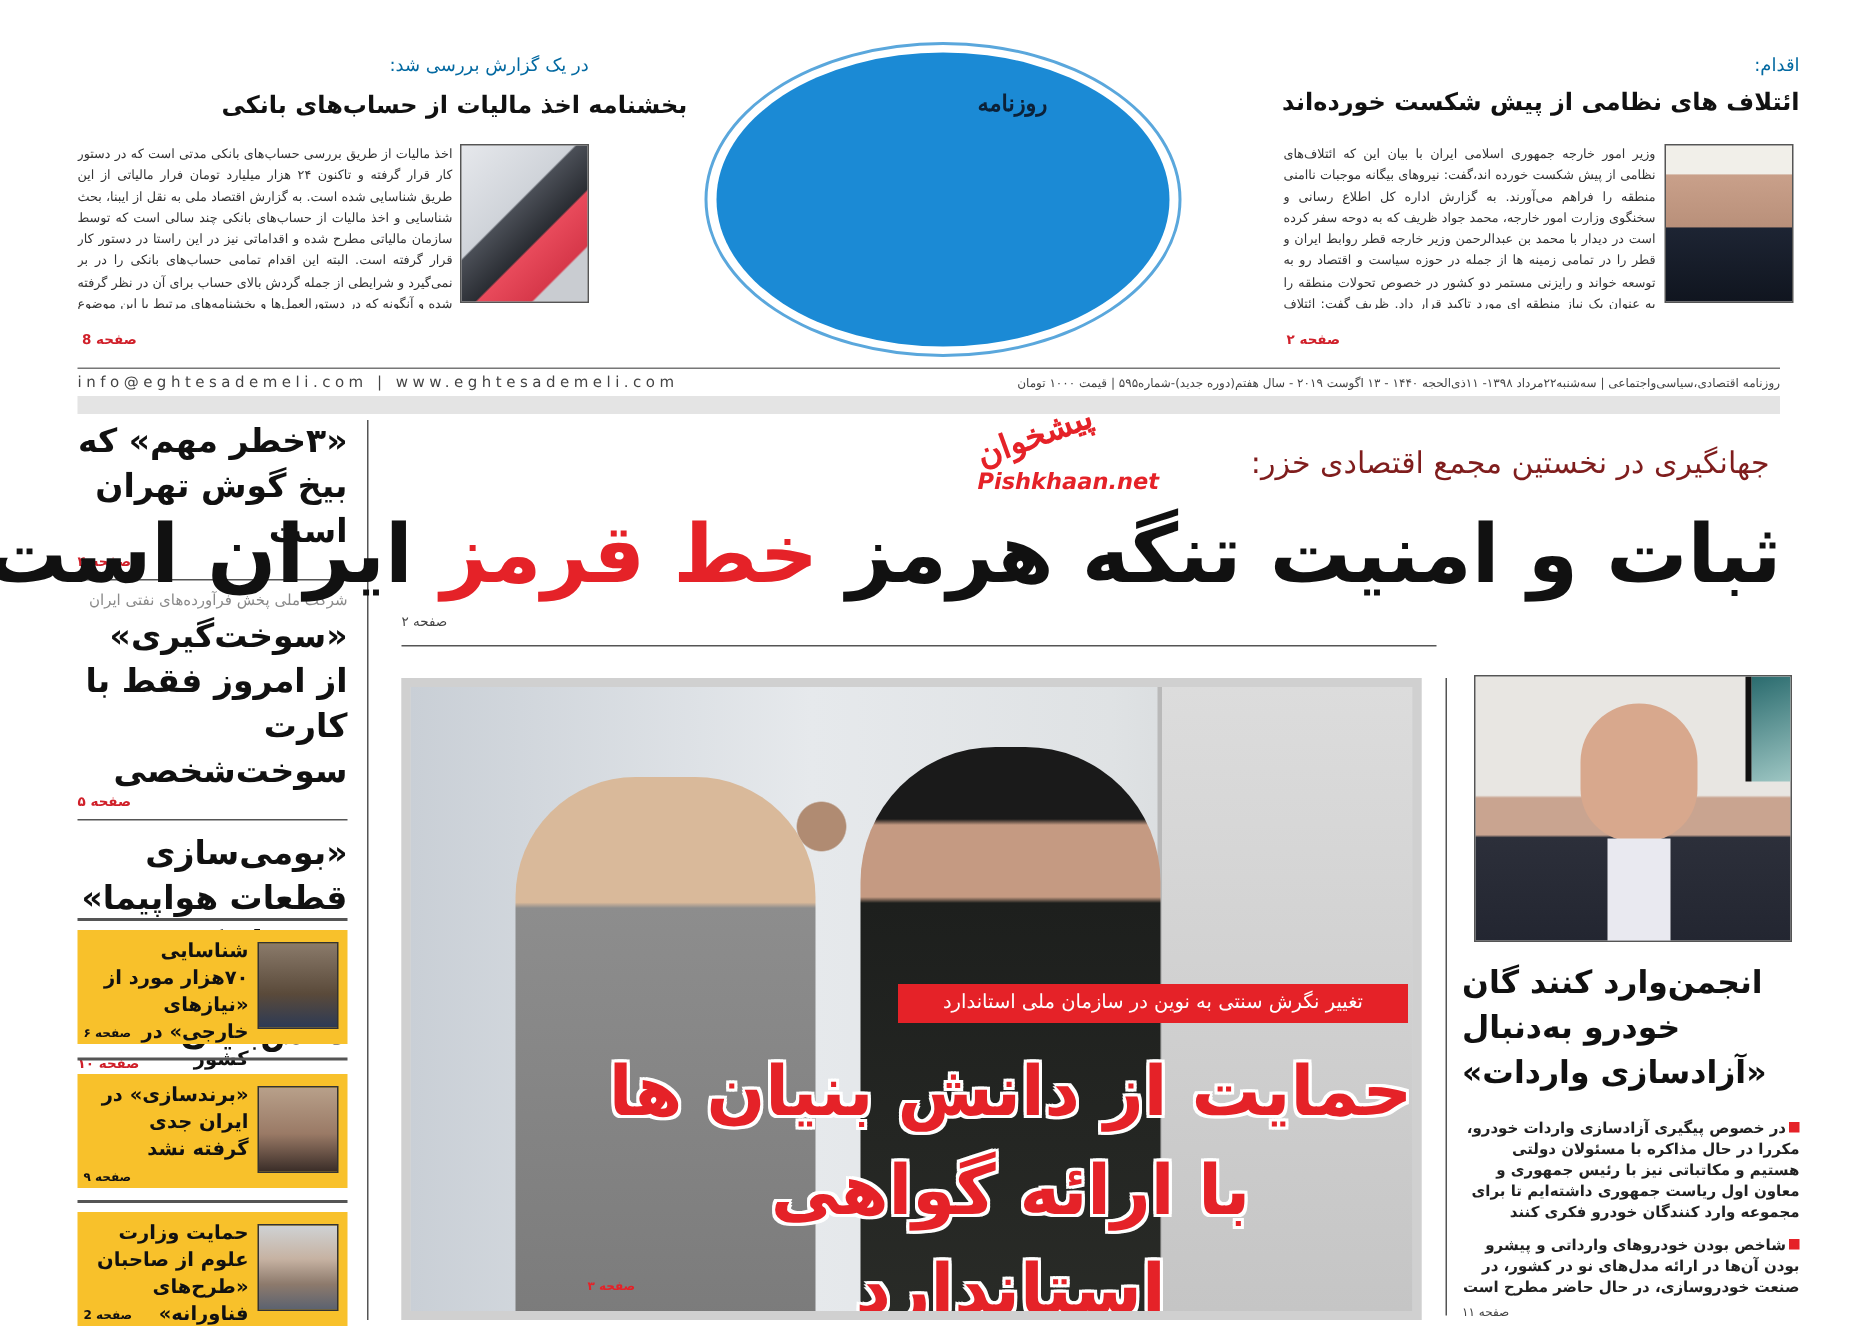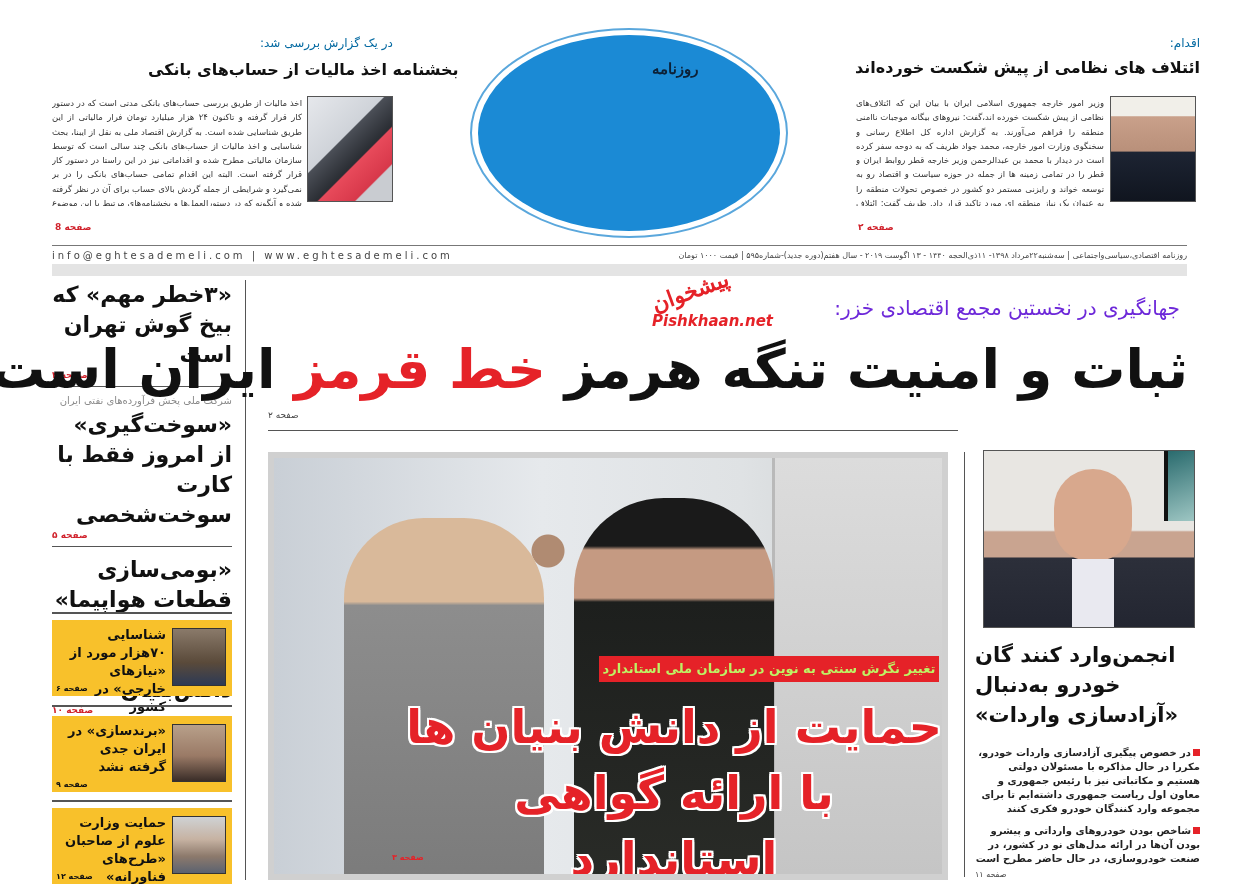--- a/index.html
+++ b/index.html
@@ -31,37 +31,37 @@
   .lc-kicker { color:#8a8a8a; font-size:10px; text-align:right; margin-bottom: 4px; }
   .col-sep-left { left: 245px; top: 280px; width: 1px; height: 600px; background: #555; }
 
   .yellow-box { position:absolute; left: 52px; width: 180px; height: 76px; background:#f8c12b; }
   .yellow-box .ph { position:absolute; right:6px; top:8px; width:54px; height:58px; border:1px solid #333; background: linear-gradient(180deg,#8a7a6a 0%,#5a4a3a 60%,#2d3a55 100%); }
   .yellow-box .yt { position:absolute; right:66px; top:6px; width:108px; font-weight:bold; font-size:13px; line-height:18px; text-align:right; color:#111; }
   .yellow-box .yp { position:absolute; left:4px; bottom:3px; font-size:8px; font-weight:bold; color:#111; }
   .y-divider { position:absolute; left:52px; width:180px; height:2px; background:#555; }
 
   
-  .sup-head { top: 296px; left: 560px; width: 620px; text-align: right; color:#6d28d9; font-size: 20px; }
+  .sup-head { top: 296px; left: 560px; width: 620px; text-align: right; color:#7f1d1d; font-size: 20px; }
   .main-head { top: 335px; left: 268px; width: 920px; text-align: right; font-size: 54px; font-weight: bold; line-height: 70px; color:#111; white-space: nowrap; letter-spacing: -1px; }
   .main-head .red { color: #e52228; }
   .mh-page { top: 410px; left: 268px; font-size: 9px; color:#444; }
   .mh-rule { top: 430px; left: 268px; width: 690px; height:1px; background:#555; }
 
   .watermark { top: 278px; left: 650px; color:#e52228; font-weight:bold; transform: rotate(-20deg); font-size: 22px; font-family:"DejaVu Serif", serif; }
   .watermark2 { top: 312px; left: 652px; color:#e52228; font-weight:bold; font-style: italic; font-size: 15px; }
 
   
   .main-photo { top: 452px; left: 268px; width: 680px; height: 428px; background:#d8d8d8; border: 6px solid #d0d0d0; overflow:hidden; }
   .scene { position:absolute; inset:0; background: linear-gradient(90deg,#c9cfd6 0%,#e6e9ec 40%,#dfe2e4 70%,#c8ccce 100%); }
   .scene .wall { position:absolute; right:0; top:0; width:170px; height:100%; background: linear-gradient(180deg,#dcdcdc,#c5c5c5); border-left: 3px solid #b9b9b9; }
   .scene .man { position:absolute; left:70px; top:60px; width:200px; height:380px; background: linear-gradient(180deg,#d9b99a 0%,#d9b99a 22%,#8d8d8d 23%,#7a7a7a 100%); border-radius: 80px 80px 0 0; }
   .scene .woman { position:absolute; left:300px; top:40px; width:200px; height:400px; background: linear-gradient(180deg,#1a1a1a 0%,#1a1a1a 12%,#c59a82 13%,#c59a82 25%,#1d1f1d 26%,#2a2c28 100%); border-radius: 90px 90px 0 0; }
   .scene .crowd { position:absolute; left:190px; top:45px; width:280px; height:120px; background: radial-gradient(circle at 30% 40%, #b08b72 0 16px, transparent 17px), radial-gradient(circle at 55% 30%, #b58c73 0 14px, transparent 15px), radial-gradient(circle at 80% 45%, #a9876c 0 15px, transparent 16px); }
-  .red-band { position:absolute; top: 198px; left: 325px; width: 340px; height: 26px; background:#e52228; color:#bef264; font-weight:bold; font-size: 13px; line-height: 26px; text-align:center; }
+  .red-band { position:absolute; top: 198px; left: 325px; width: 340px; height: 26px; background:#e52228; color:#ffffff; font-weight:normal; font-size: 13px; line-height: 26px; text-align:center; }
   .photo-head { position:absolute; top: 236px; left: 130px; width: 540px; text-align:center; color:#e52228; font-weight:bold; font-size: 46px; line-height: 66px; text-shadow: 2px 0 #fff, -2px 0 #fff, 0 2px #fff, 0 -2px #fff, 2px 2px #fff, -2px -2px #fff, 2px -2px #fff, -2px 2px #fff; }
   .photo-page { position:absolute; left: 118px; bottom: 12px; color:#e52228; font-size: 8px; font-weight:bold; }
 
   
   .col-sep-right { left: 964px; top: 452px; width: 1px; height: 425px; background:#555; }
   .rc-photo { top: 450px; left: 983px; width: 212px; height: 178px; border:1px solid #555; background: linear-gradient(180deg,#e8e6e2 0%,#e8e6e2 45%,#c9a490 46%,#c9a490 60%,#2c2f3a 61%,#232631 100%); overflow:hidden; }
   .rc-photo .art { position:absolute; right:0; top:0; width:30px; height:70px; background: linear-gradient(160deg,#2a6b6e,#9ec6c3); border-left: 4px solid #111; }
   .rc-photo .face { position:absolute; left:70px; top:18px; width:78px; height:92px; border-radius:40px 40px 36px 36px; background:#d8a88d; }
   .rc-photo .shirt { position:absolute; left:88px; top:108px; width:42px; height:70px; background:#e9e9f0; }
   .rc-head { top: 640px; left: 975px; width: 225px; text-align:left; font-weight:bold; font-size: 21px; line-height: 30px; color:#111; }
@@ -127,21 +127,21 @@
 <div class="y-divider" style="top:705px;"></div>
 <div class="yellow-box" style="top:716px;padding-left:24px;">
   <div class="ph" style="background: linear-gradient(180deg,#b8a08a 0%,#9a7a66 55%,#3a2d28 100%);"></div>
   <div class="yt">«برندسازی» در ایران جدی گرفته نشد</div>
   <div class="yp">صفحه ۹</div>
 </div>
 <div class="y-divider" style="top:800px;"></div>
 <div class="yellow-box" style="top:808px;">
   <div class="ph" style="background: linear-gradient(180deg,#cfd2d4 0%,#c6b2a2 40%,#8d7a6c 70%,#5b6270 100%);"></div>
   <div class="yt">حمایت وزارت علوم از صاحبان «طرح‌های فناورانه»</div>
-  <div class="yp">صفحه ۱۲</div>
+  <div class="yp">صفحه 2</div>
 </div>
 
 <div class="abs sup-head">جهانگیری در نخستین مجمع اقتصادی خزر:</div>
 <div class="abs watermark">پیشخوان</div>
 <div class="abs watermark2" style="direction:ltr;">Pishkhaan.net</div>
 <div class="abs main-head">
   <span>ثبات و امنیت تنگه هرمز </span><span class="red">خط قرمز</span><span> ایران است</span>
 </div>
 <div class="abs mh-page">صفحه ۲</div>
 <div class="abs mh-rule"></div>

